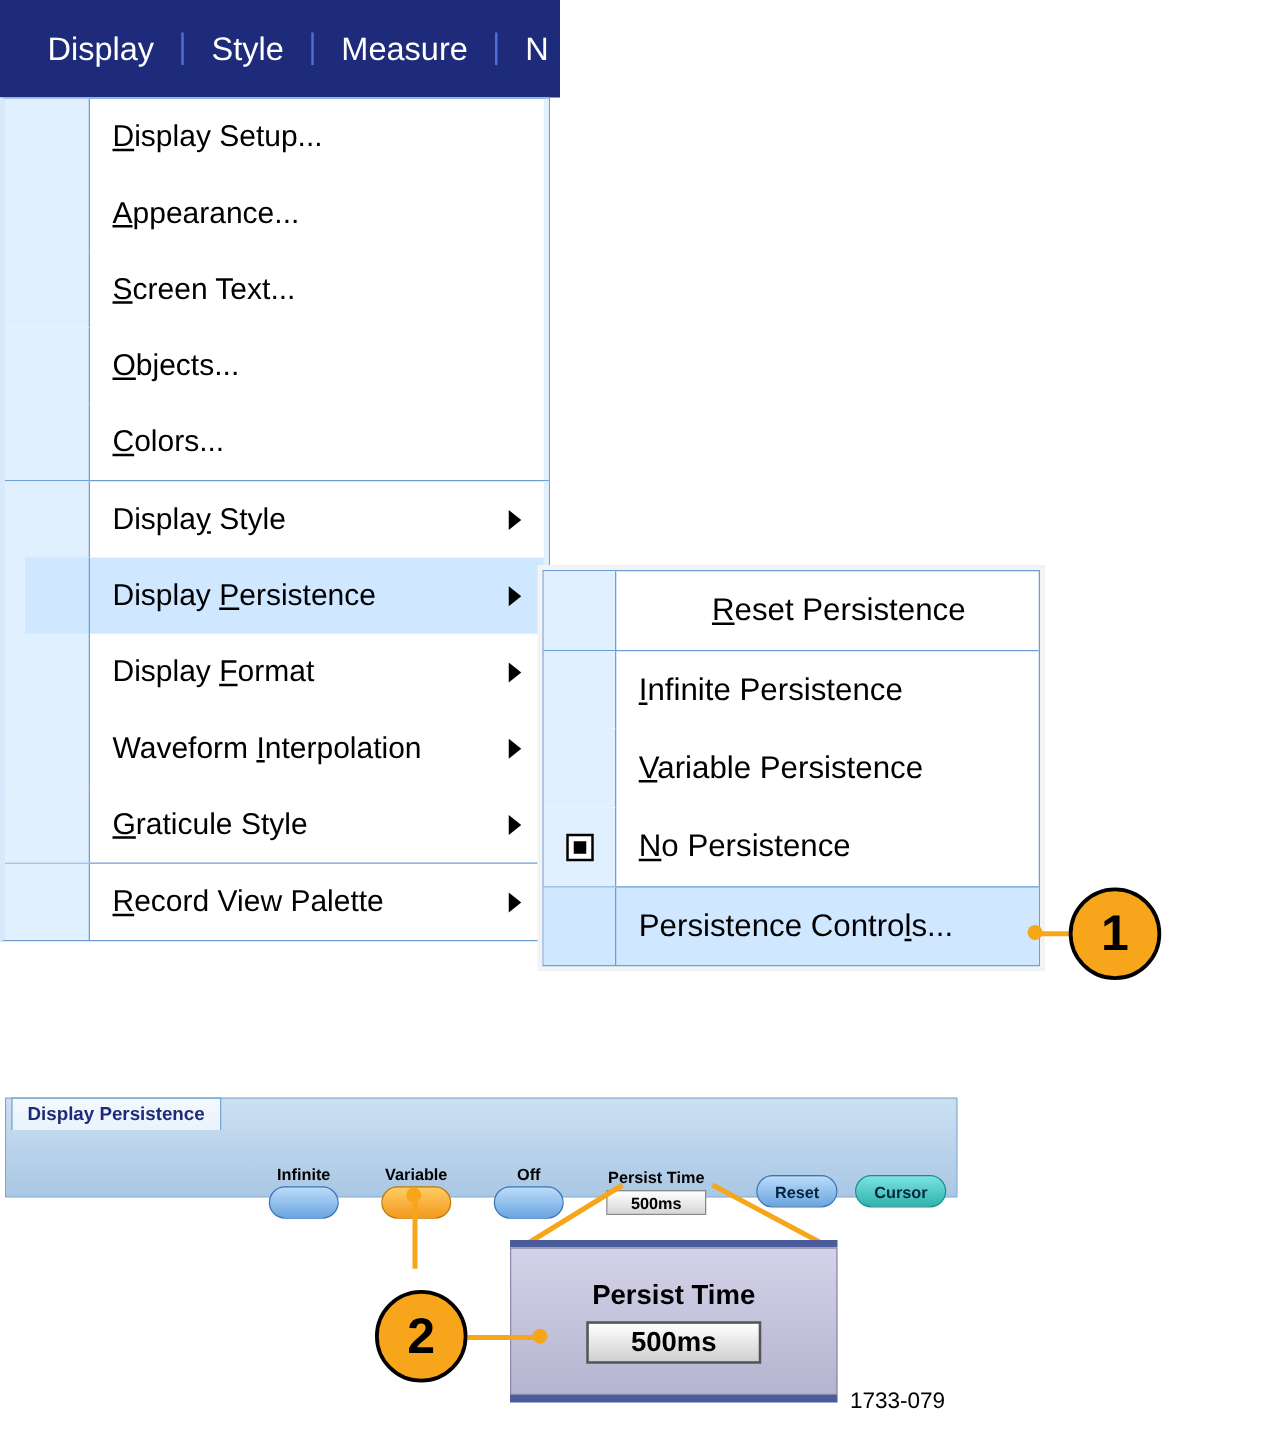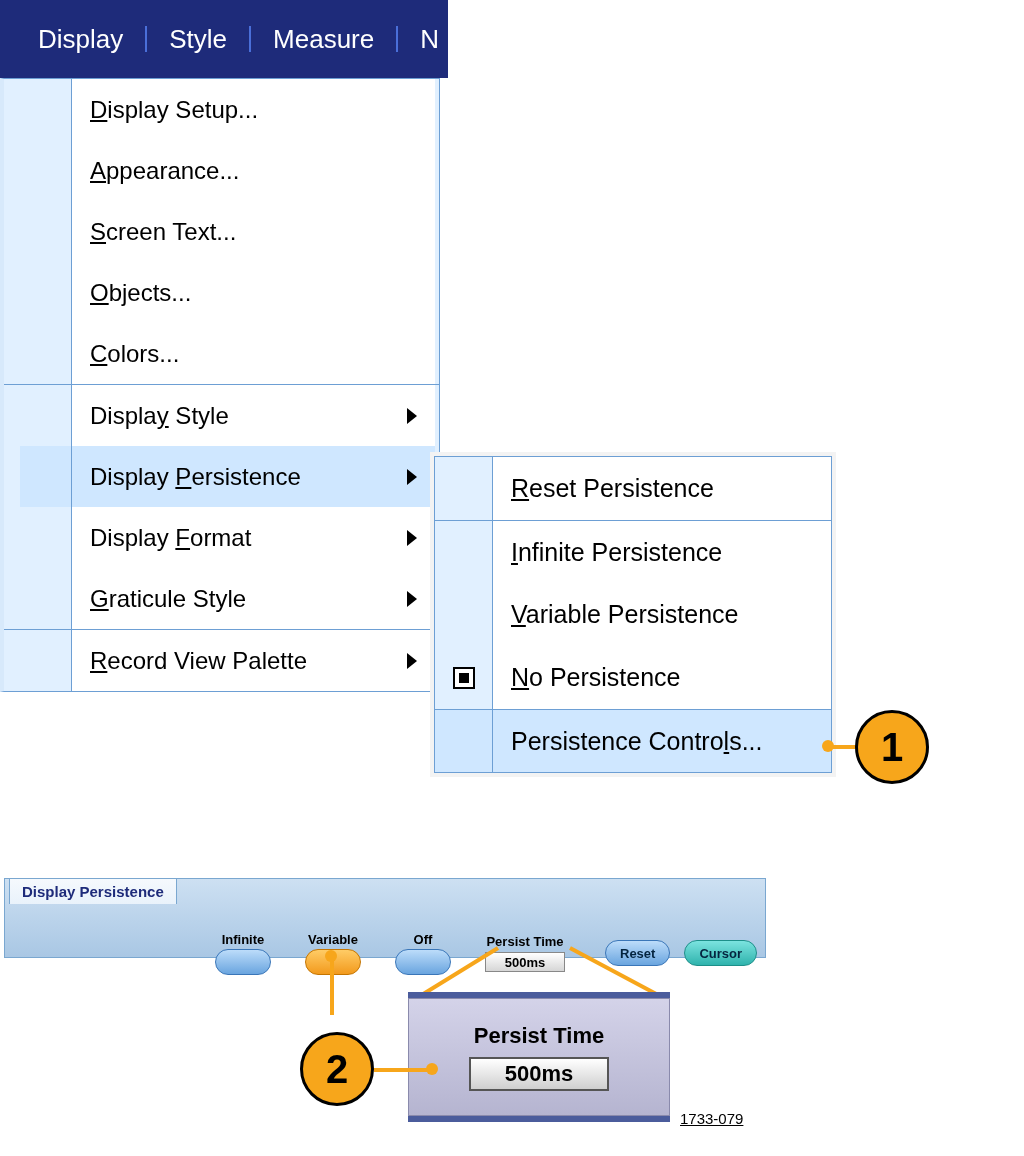--- a/index.html
+++ b/index.html
@@ -87,21 +87,21 @@
     background: #fff;
     font-size: 25px;
     box-shadow: 0 0 0 4px #f3f3f3;
   }
   .sm-item {
     display: flex;
     align-items: center;
     height: 63px;
     border-top: 1px solid #6d9fd4;
   }
-  .sm-item:first-of-type.no-top { border-top: none; }
+  .sm-item:first-of-type.no-top { border-top: none; text-align: center; }
   .sm-item .gut {
     width: 58px; height: 100%;
     border-right: 1px solid #6d9fd4;
     background: #e1f0ff;
     display: flex; align-items: center; justify-content: center;
     flex: none;
   }
   .sm-item .content { padding-left: 18px; flex: 1; }
   .sm-item .content u { text-decoration: underline; }
   .sm-item.highlight { background: #cfe7ff; }
@@ -226,22 +226,21 @@
 
   .zoom-line {
     position: absolute;
     stroke: #f7a61b;
     stroke-width: 4;
     fill: none;
   }
 
   .figref {
     position: absolute;
-    font-size: 15px;
-    text-decoration: underline;
+    font-size: 18px;
   }
 </style>
 </head>
 <body>
 
 <div class="menubar">
   <div class="menu-item">Display</div>
   <div class="menu-item">Style</div>
   <div class="menu-item">Measure</div>
   <div class="menu-item">N</div>
@@ -281,20 +280,25 @@
         <div class="content lbl"><span>Display <u>P</u>ersistence</span></div>
         <div class="arrow"></div>
       </div>
       <div class="dd-item">
         <div class="gut" style="background: rgb(225, 240, 255);"></div>
         <div class="content lbl"><span>Display <u>F</u>ormat</span></div>
         <div class="arrow"></div>
       </div>
       <div class="dd-item">
         <div class="gut" style="background: rgb(225, 240, 255);"></div>
+        <div class="content lbl"><span>Waveform <u>I</u>nterpolation</span></div>
+        <div class="arrow"></div>
+      </div>
+      <div class="dd-item">
+        <div class="gut" style="background: rgb(225, 240, 255);"></div>
         <div class="content lbl"><span><u>G</u>raticule Style</span></div>
         <div class="arrow"></div>
       </div>
     </div>
     <div class="dd-section">
       <div class="dd-item">
         <div class="gut" style="background: rgb(225, 240, 255);"></div>
         <div class="content lbl"><span><u>R</u>ecord View Palette</span></div>
         <div class="arrow"></div>
       </div>

